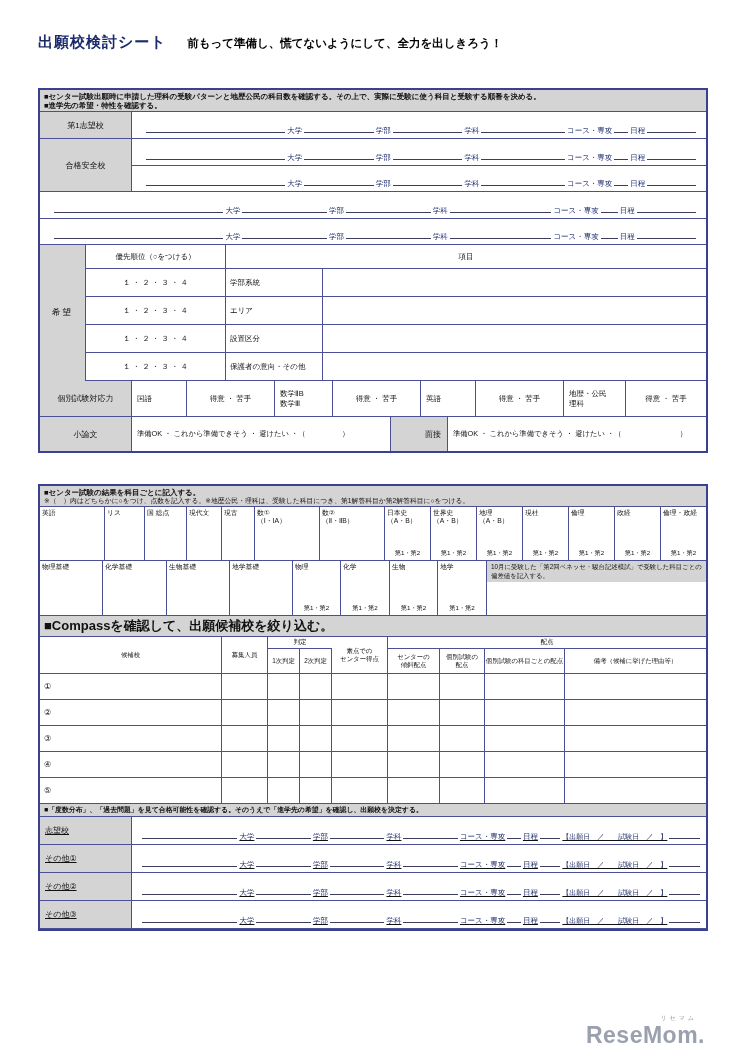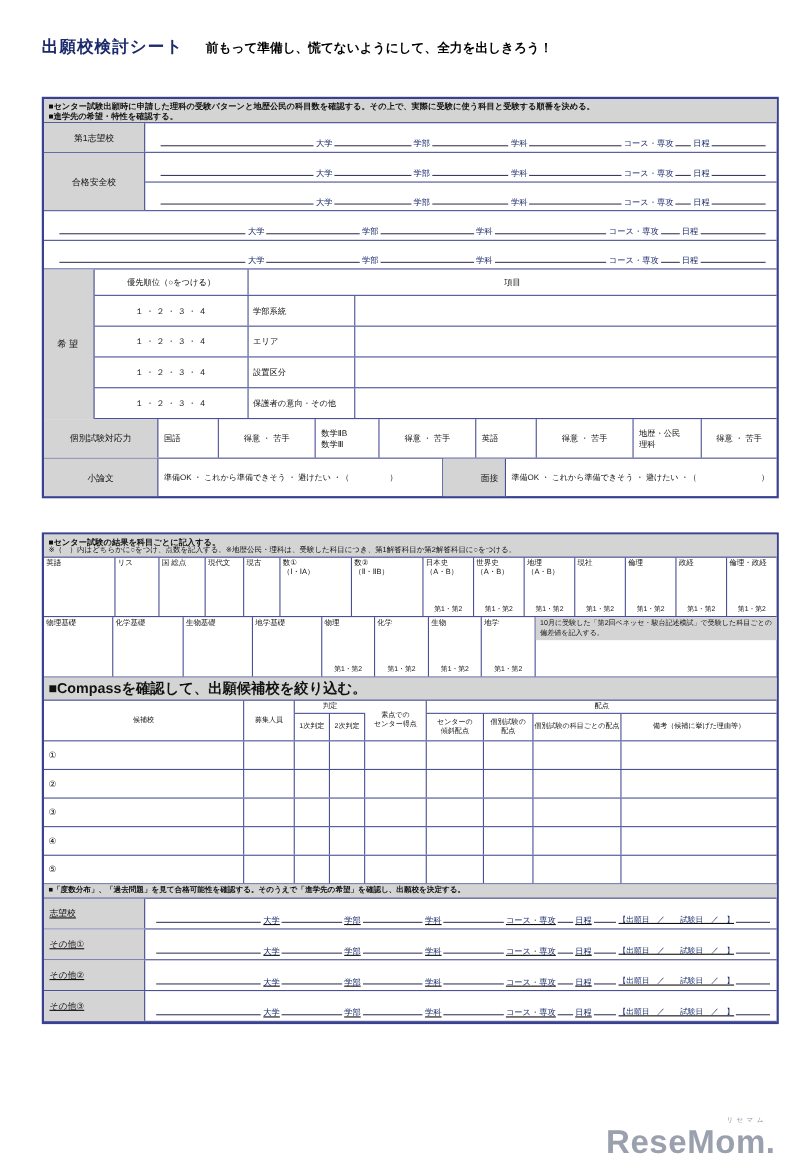--- a/index.html
+++ b/index.html
@@ -41,21 +41,21 @@
   .hope-main { flex:1; display:flex; flex-direction:column; }
   .hope-hrow { height:24px; display:flex; border-bottom:1px solid #4a4f96; }
   .hope-c1 { width:140px; border-right:1px solid #4a4f96; display:flex; align-items:center; justify-content:center; font-size:7.5px; }
   .hope-c23 { flex:1; display:flex; align-items:center; justify-content:center; font-size:7.5px; }
   .hope-row { height:28px; display:flex; border-bottom:1px solid #4a4f96; }
   .hope-c2 { width:97px; border-right:1px solid #4a4f96; display:flex; align-items:center; padding-left:4px; font-size:7.5px; }
   .hope-c3 { flex:1; }
 
   
   .indiv { display:flex; height:36px; border-bottom:1px solid #4a4f96; }
-  .cell-label { width:104px; background:#d4d4d4; border-right:1px solid #4a4f96;
+  .cell-label { width:92px; background:#d4d4d4; border-right:1px solid #4a4f96;
     display:flex; align-items:center; justify-content:center; font-size:8px; }
   .ic { border-right:1px solid #4a4f96; display:flex; align-items:center; font-size:7.5px; line-height:1.25; }
   .ic.subj { padding-left:5px; }
   .ic.ctr { justify-content:center; text-align:center; }
   .ic.last { border-right:none; flex:1; }
   .pre { white-space:pre-line; }
 
   
   .essay { display:flex; height:34px; }
   .ec1 { width:259px; border-right:1px solid #4a4f96; font-size:7.3px; display:flex; align-items:center; padding-left:5px; }
@@ -91,21 +91,21 @@
     font-size:6.9px; font-weight:bold; line-height:1.2; }
   .drow { display:flex; height:28px; border-bottom:1px solid #4a4f96;text-decoration:underline; }
   .d-label { width:92px; background:#d4d4d4; border-right:1px solid #4a4f96;
     display:flex; align-items:center; padding-left:5px; font-size:8px; }
   .d-blank { flex:1; display:flex; align-items:flex-end; padding:0 6px 4px 10px; }
 
   .reasons { height:78px; padding:3px 5px; font-size:7.5px; }
 
   .logo { position:absolute; right:28px; top:1014px; text-align:right; }
   .logo-ruby { font-size:6px; letter-spacing:3px; color:#8f94a4; margin-right:8px; }
-  .logo-text { font-size:30px; font-weight:bold; color:#9ba0ae; letter-spacing:0.5px; line-height:1.05; }
+  .logo-text { font-size:23px; font-weight:bold; color:#9ba0ae; letter-spacing:0.5px; line-height:1.05; }
 </style>
 </head>
 <body>
 
 <div class="page">
 
   <div class="titlebar">
     <span class="title">出願校検討シート</span>
     <span class="subtitle">前もって準備し、慌てないようにして、全力を出しきろう！</span>
   </div>

